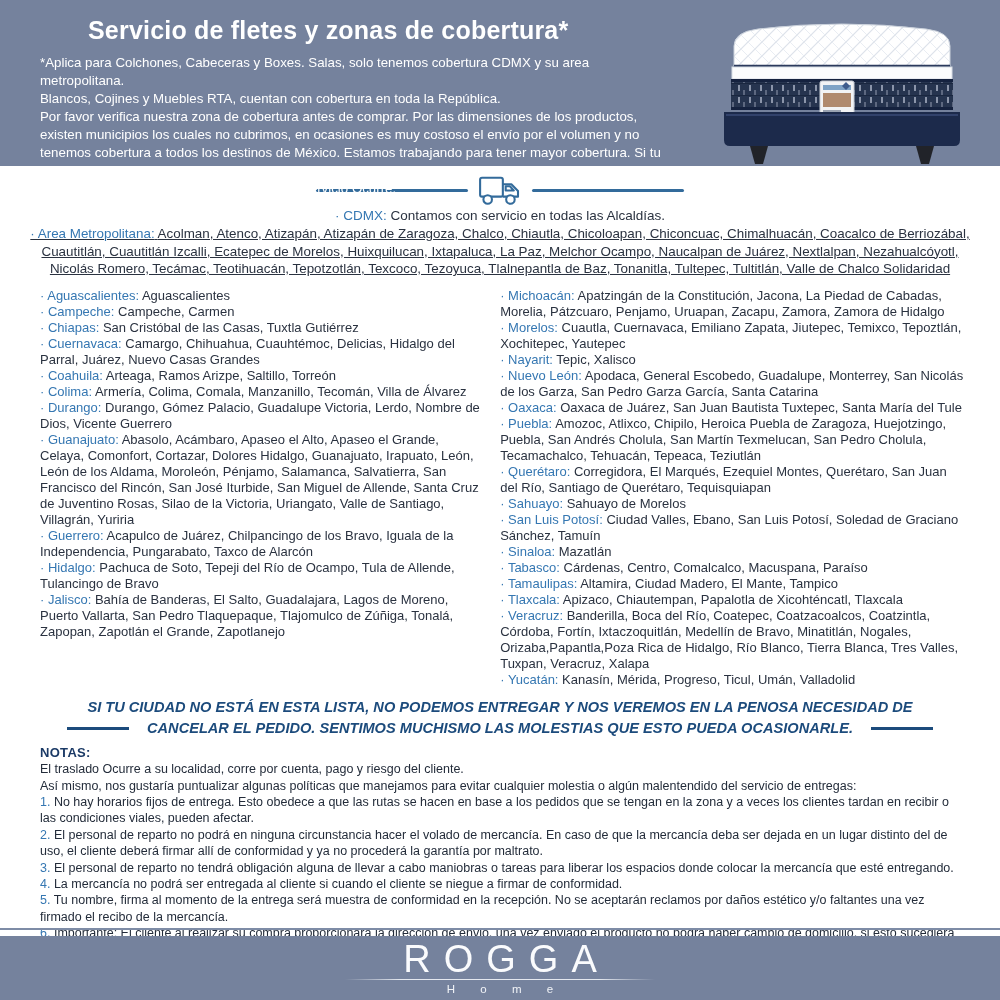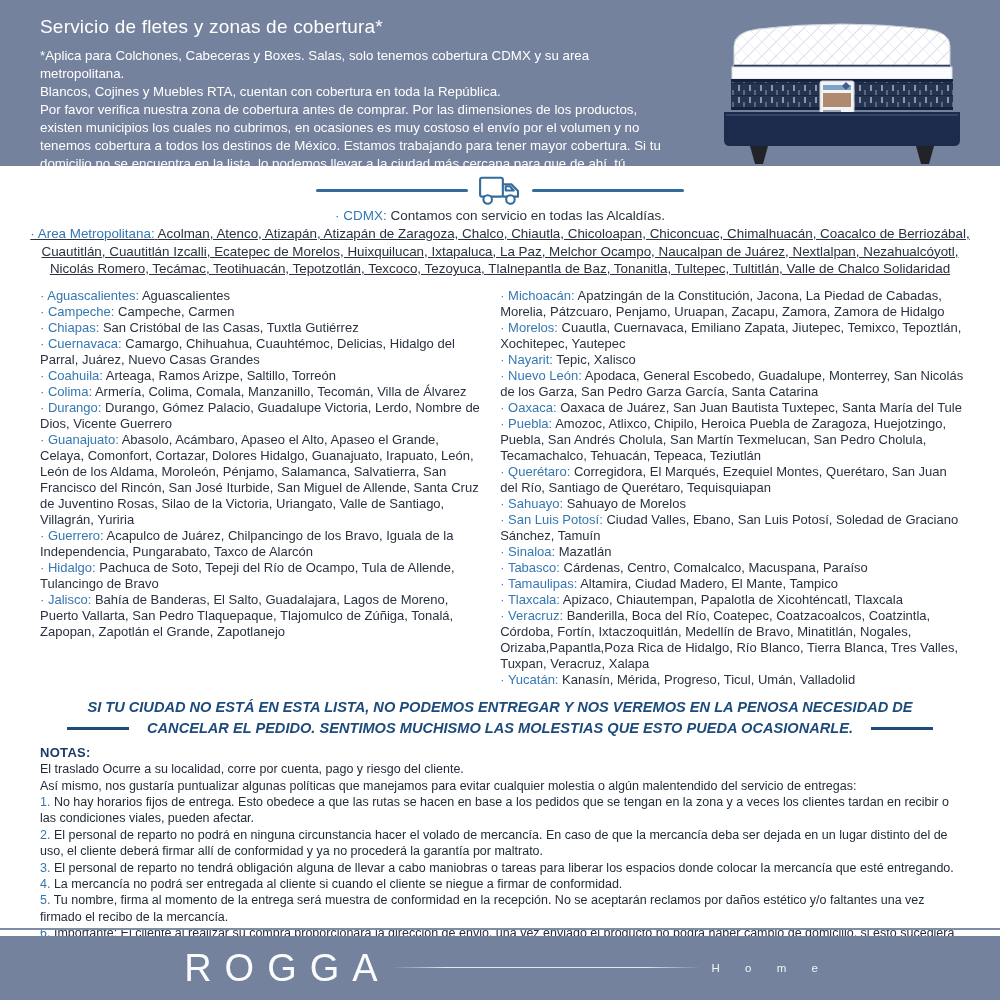--- a/index.html
+++ b/index.html
@@ -10,21 +10,21 @@
   html,body{width:1000px;height:1000px;}
   body{
     font-family:"Liberation Sans","DejaVu Sans",sans-serif;
     background:#fff;color:var(--dark);position:relative;overflow:hidden;
   }
   
   .header{
     position:relative;width:1000px;height:166px;background:var(--band);
     color:#fff;padding:16px 330px 0 40px;
   }
-  .header h1{font-size:19px;font-weight:400;letter-spacing:.2px;margin-bottom:9px;}
+  .header h1{font-size:25px;font-weight:700;letter-spacing:.2px;margin-bottom:9px;margin-left:48px;}
   .header .sub{font-size:13.3px;line-height:18px;white-space:pre-line;max-width:640px;}
   .header .para{font-size:13.3px;line-height:18px;max-width:648px;}
   .hero{position:absolute;top:0;right:8px;width:300px;height:166px;}
   
   .divider{display:flex;align-items:center;justify-content:center;margin-top:7px;height:34px;}
   .divider .rule{width:152px;height:3px;background:var(--line);border-radius:2px;}
   .divider .truck{margin:0 8px;display:block;}
   
   .cdmx{font-size:13.5px;text-align:center;margin-top:1px;}
   .blue{color:var(--accent);}
@@ -43,21 +43,21 @@
   .warn-dash{display:inline-block;width:62px;height:3px;background:var(--navy);}
   
   .notas{margin:6px 40px 0 40px;font-size:12.5px;line-height:16.4px;color:#232C3A;}
   .notas .label{color:var(--notas);font-weight:800;font-size:13px;letter-spacing:.3px;}
   .note-num{color:var(--accent);}
   .coberturas{color:var(--accent);font-weight:700;margin-top:1px;}
   
   .footer-rule{position:absolute;left:0;bottom:70px;width:1000px;height:2px;background:#7E8CA6;}
   .footer{
     position:absolute;left:0;bottom:0;width:1000px;height:64px;background:var(--band);
-    display:flex;flex-direction:row;align-items:center;justify-content:center;color:#fff;
+    display:flex;flex-direction:column;align-items:center;justify-content:center;color:#fff;
   }
   .brand{font-size:38px;line-height:36px;font-weight:400;letter-spacing:13px;margin-left:13px;color:#fafbfd;}
   .brand-rule{width:310px;height:1px;background:linear-gradient(90deg,rgba(255,255,255,0),rgba(240,243,248,.9) 18%,rgba(240,243,248,.9) 82%,rgba(255,255,255,0));margin:2px 0 3px 0;}
   .brand-sub{font-size:11.5px;letter-spacing:11px;margin-left:11px;color:#f2f4f8;}
 </style>
 </head>
 <body>
 
 <div class="header">
   <h1>Servicio de fletes y zonas de cobertura*</h1>

